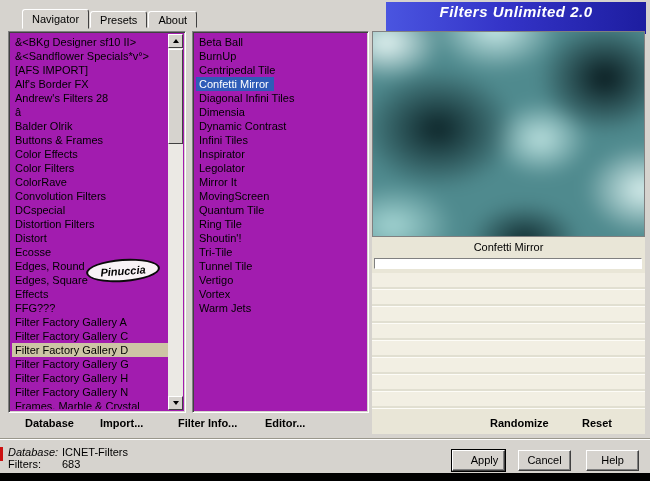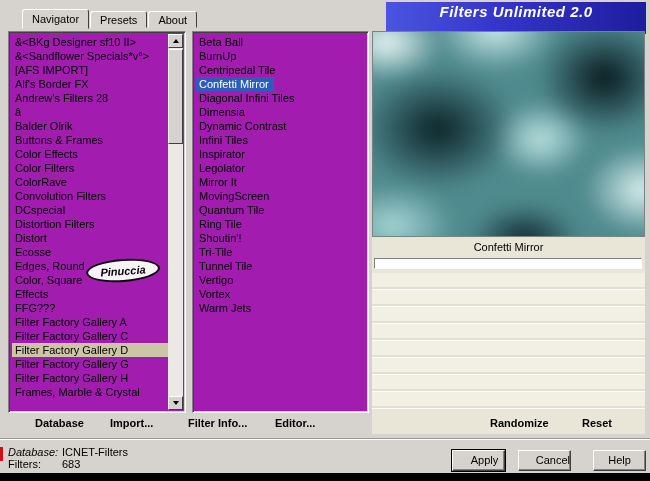--- a/index.html
+++ b/index.html
@@ -101,21 +101,21 @@
     position:absolute; left:2px; top:227px; width:268px; height:11px;
     background:#fff; border:1px solid; border-color:#808080 #ffffff #ffffff #808080;
   }
   .params { position:absolute; left:0; top:242px; width:273px; height:136px; background:#f2efe3; }
   .param-row { height:17px; border-bottom:1px solid #fdfcf7; box-shadow:inset 0 -2px 0 rgba(150,147,130,0.18); }
   .flat-btn { position:absolute; bottom:5px; font-weight:bold; cursor:default; }
   .randomize { left:118px; }
   .reset { left:210px; }
 
   
-  .tb-label { position:absolute; top:417px; font-weight:bold; cursor:default;margin-left:10px; }
+  .tb-label { position:absolute; top:417px; font-weight:bold; cursor:default; }
   .tb-database   { left:25px; }
   .tb-import     { left:100px; }
   .tb-filterinfo { left:178px; }
   .tb-editor     { left:265px; }
 
   .groove {
     position:absolute; left:0; top:438px; width:650px; height:2px;
     border-top:1px solid #9a978c; border-bottom:1px solid #ffffff;
   }
 
@@ -128,22 +128,22 @@
   .red-mark { position:absolute; left:0; top:447px; width:3px; height:14px; background:#cc1111; }
 
   
   .btn {
     position:absolute; top:450px; width:53px; height:21px;
     background:#d6d3ce; text-align:center; line-height:19px;
     border:1px solid; border-color:#ffffff #404040 #404040 #ffffff;
     box-shadow:inset -1px -1px 0 #808080; cursor:default;
   }
   .btn-apply  { left:452px; box-shadow:inset -1px -1px 0 #808080, 0 0 0 1px #000;padding-left:12px; }
-  .btn-cancel { left:518px;text-align:right; }
-  .btn-help   { left:586px;margin-left:7px; }
+  .btn-cancel { left:518px; }
+  .btn-help   { left:586px; }
 
   .black-strip { position:absolute; left:0; top:473px; width:650px; height:8px; background:#000; }
 </style>
 </head>
 <body>
 
 <div class="screen">
 
   <div class="banner">
     <span>Filters Unlimited 2.0</span>
@@ -167,28 +167,29 @@
         <div class="list-item">Buttons &amp; Frames</div>
         <div class="list-item">Color Effects</div>
         <div class="list-item">Color Filters</div>
         <div class="list-item">ColorRave</div>
         <div class="list-item">Convolution Filters</div>
         <div class="list-item">DCspecial</div>
         <div class="list-item">Distortion Filters</div>
         <div class="list-item">Distort</div>
         <div class="list-item">Ecosse</div>
         <div class="list-item">Edges, Round</div>
-        <div class="list-item">Color, Square</div>
+        <div class="list-item">Edges, Square</div>
         <div class="list-item">Effects</div>
         <div class="list-item">FFG???</div>
         <div class="list-item">Filter Factory Gallery A</div>
         <div class="list-item">Filter Factory Gallery C</div>
         <div class="list-item selected">Filter Factory Gallery D</div>
         <div class="list-item">Filter Factory Gallery G</div>
         <div class="list-item">Filter Factory Gallery H</div>
+        <div class="list-item">Filter Factory Gallery N</div>
         <div class="list-item">Frames, Marble &amp; Crystal</div>
       </div>
     <div class="scrollbar">
       <div class="sb-btn up">
         <span class="arr-up"></span>
       </div>
       <div class="sb-thumb"></div>
       <div class="sb-btn down">
         <span class="arr-down"></span>
       </div>

